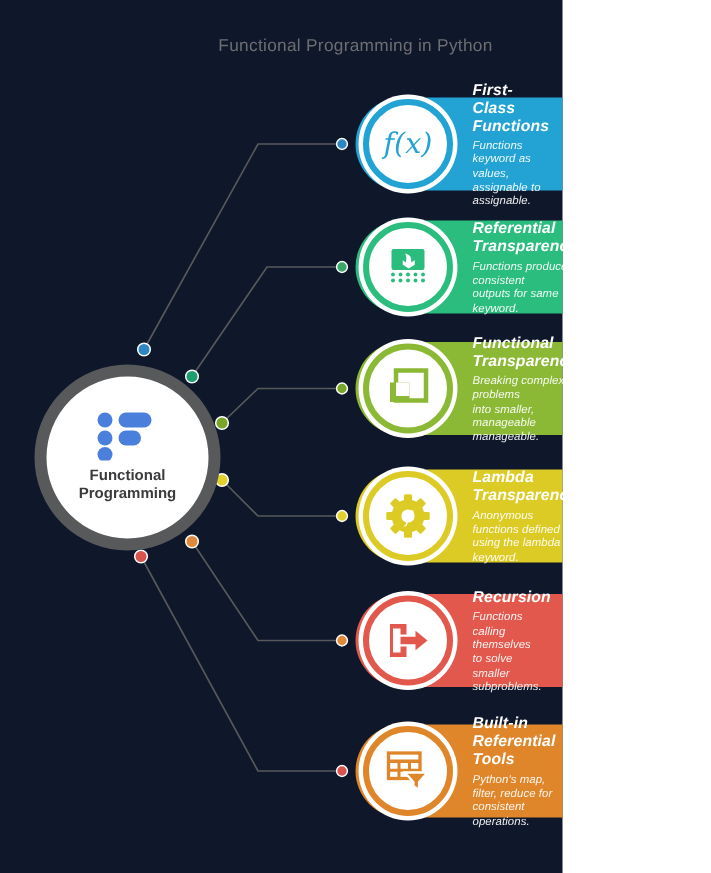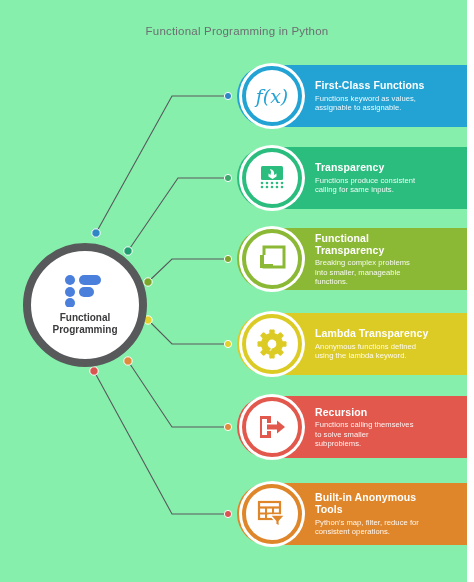--- a/index.html
+++ b/index.html
@@ -4,22 +4,22 @@
 <style>
   * { box-sizing: border-box; margin: 0; padding: 0; }
   html, body {
     width: 474px; height: 582px;
     background: #ffffff;
     font-family: "Liberation Sans", sans-serif;
     overflow: hidden;
   }
   #stage {
     position: relative;
-    width: 467px; height: 582px;
-    background: #86efac;
+    width: 375px; height: 582px;
+    background: #0f172a;
   }
 
   
   #title {
     position: absolute;
     top: 25px; left: 0; width: 474px;
     text-align: center;
     font-size: 11.5px;
     color: #6d6e71;
     letter-spacing: 0.2px;
@@ -67,20 +67,21 @@
     position: absolute;
     right: 0;
     height: 62px;
     border-radius: 31px 0 0 31px;
     display: flex;
     align-items: center;
   }
   .card-text {
     margin-left: 78px;
     padding-right: 10px;
+    font-style: italic;
   }
   .card-title {
     color: #ffffff;
     font-weight: bold;
     font-size: 10.5px;
     line-height: 12px;
     letter-spacing: 0.1px;
   }
   .card-desc {
     color: rgba(255,255,255,0.93);
@@ -208,25 +209,26 @@
               <circle cx="10" cy="23" r="1.3"></circle>
             <circle cx="15" cy="23" r="1.3"></circle>
               <circle cx="20" cy="23" r="1.3"></circle>
             <circle cx="25" cy="23" r="1.3"></circle>
           </g>
         </svg>
       </div>
     </div>
     <div class="card-text">
       <div class="card-title">
+        <div>Referential</div>
         <div>Transparency</div>
       </div>
       <div class="card-desc">
         <div>Functions produce consistent</div>
-        <div>calling for same inputs.</div>
+        <div>outputs for same keyword.</div>
       </div>
     </div>
   </div>
 
   <div class="card" style="top: 228px; left: 237px; background: rgb(140, 185, 53);">
     <div class="icon-wrap">
       <div class="icon-arc"></div>
       <div class="icon-ring" style="border-color: rgb(140, 185, 53); color: rgb(140, 185, 53);">
         <svg width="28" height="28" viewBox="0 0 28 28">
           <rect x="6" y="2" width="20" height="20" fill="none" stroke="currentColor" stroke-width="3"></rect>
@@ -236,21 +238,21 @@
       </div>
     </div>
     <div class="card-text">
       <div class="card-title">
         <div>Functional</div>
         <div>Transparency</div>
       </div>
       <div class="card-desc">
         <div>Breaking complex problems</div>
         <div>into smaller, manageable</div>
-        <div>functions.</div>
+        <div>manageable.</div>
       </div>
     </div>
   </div>
 
   <div class="card" style="top: 313px; left: 237px; background: rgb(221, 203, 37);">
     <div class="icon-wrap">
       <div class="icon-arc"></div>
       <div class="icon-ring" style="border-color: rgb(221, 203, 37); color: rgb(221, 203, 37);">
         <svg width="30" height="30" viewBox="0 0 30 30">
           <g fill="currentColor">
@@ -308,21 +310,21 @@
           <line x1="2" y1="7.5" x2="23" y2="7.5" stroke="currentColor" stroke-width="2.2"></line>
           <line x1="9" y1="7.5" x2="9" y2="19" stroke="currentColor" stroke-width="2"></line>
           <line x1="16" y1="7.5" x2="16" y2="19" stroke="currentColor" stroke-width="2"></line>
           <line x1="2" y1="13.5" x2="23" y2="13.5" stroke="currentColor" stroke-width="2"></line>
           <path d="M13 15 h15 l-5.6 6.4 v5.1 l-3.8 -2.3 v-2.8 z" fill="currentColor" stroke="#ffffff" stroke-width="1.6"></path>
         </svg>
       </div>
     </div>
     <div class="card-text">
       <div class="card-title">
-        <div>Built-in Anonymous</div>
+        <div>Built-in Referential</div>
         <div>Tools</div>
       </div>
       <div class="card-desc">
         <div>Python's map, filter, reduce for</div>
         <div>consistent operations.</div>
       </div>
     </div>
   </div>
 
 </div>

